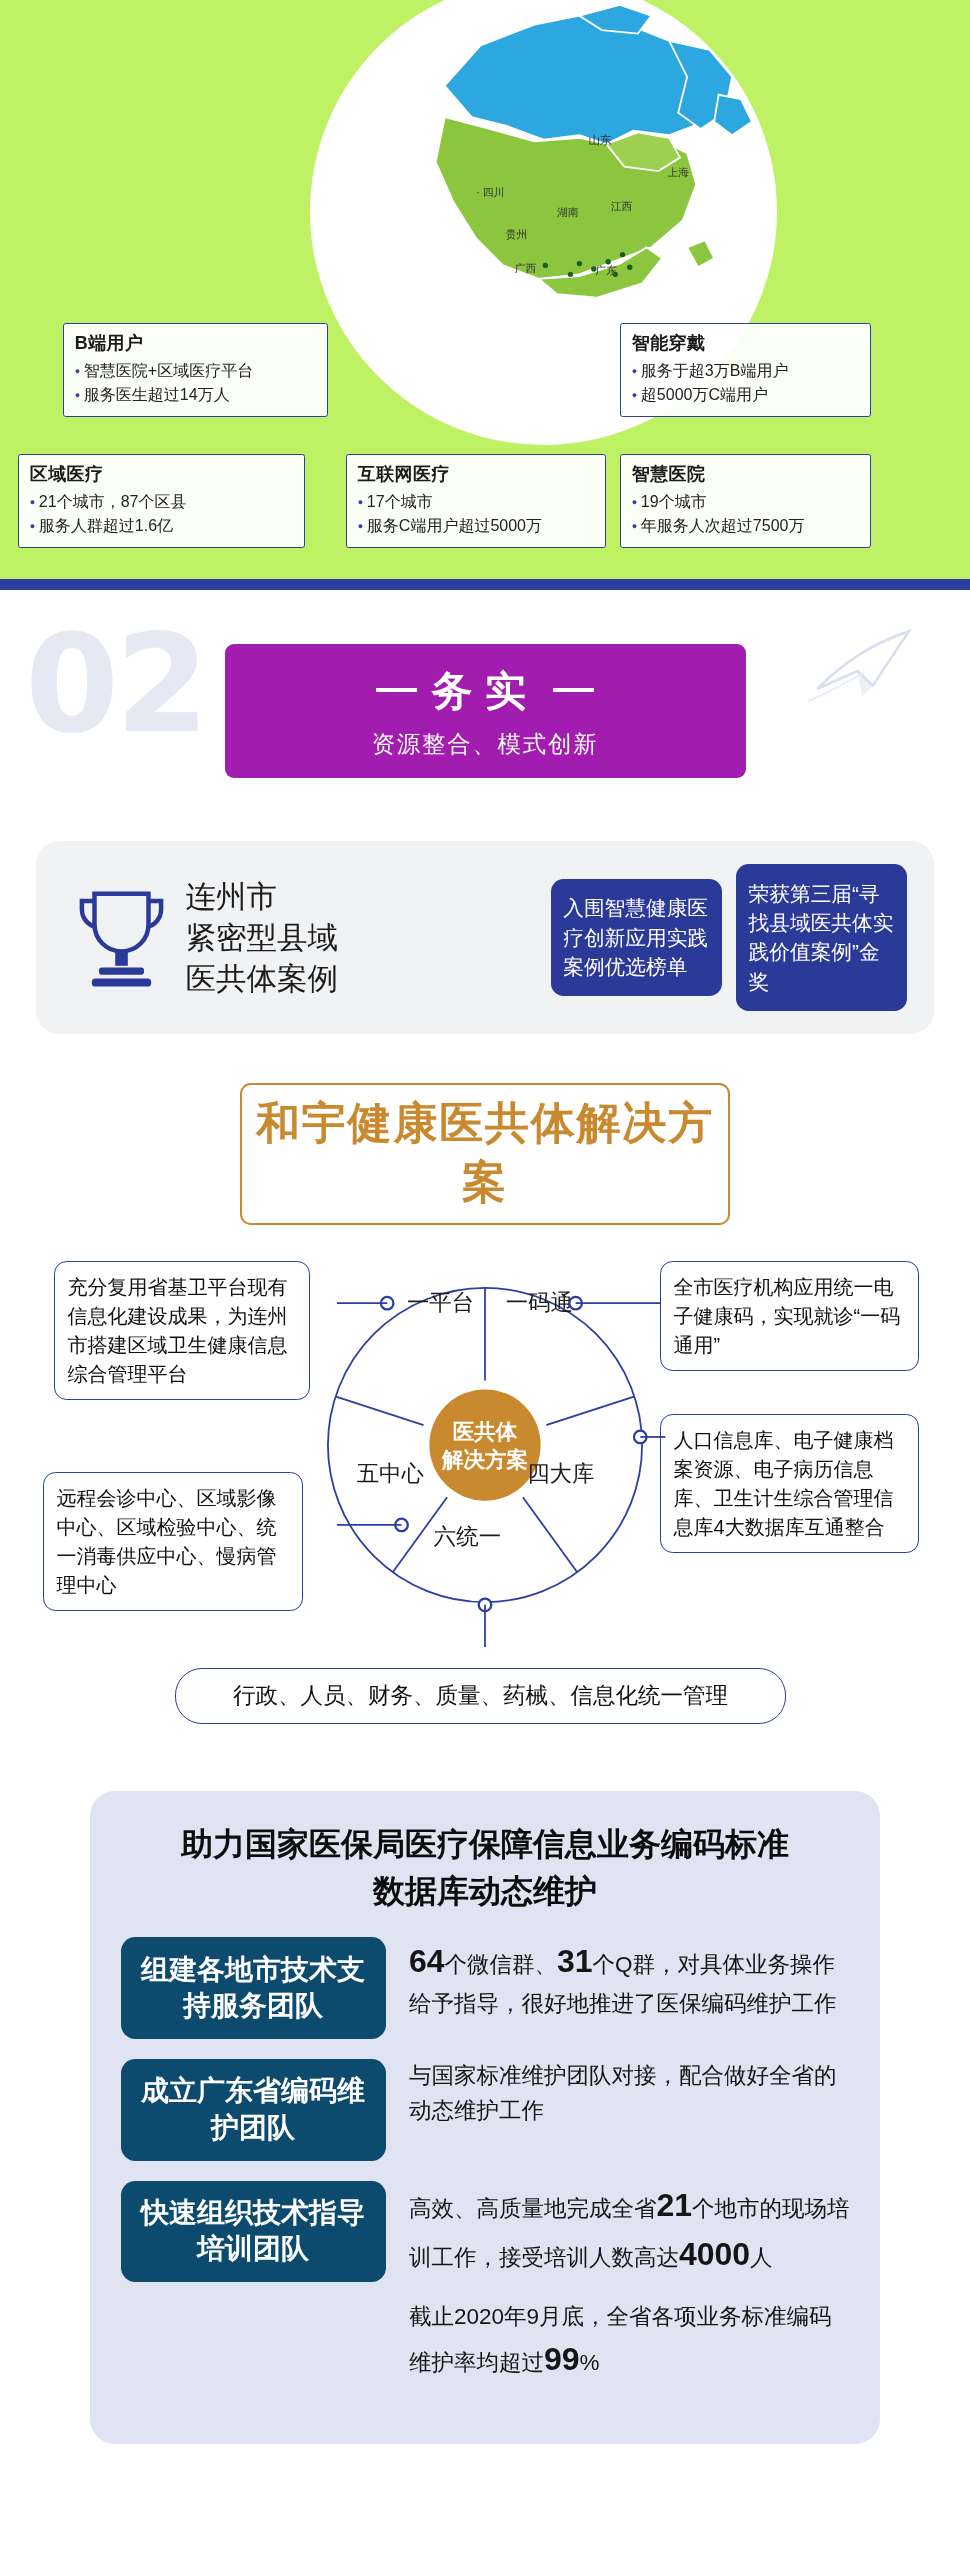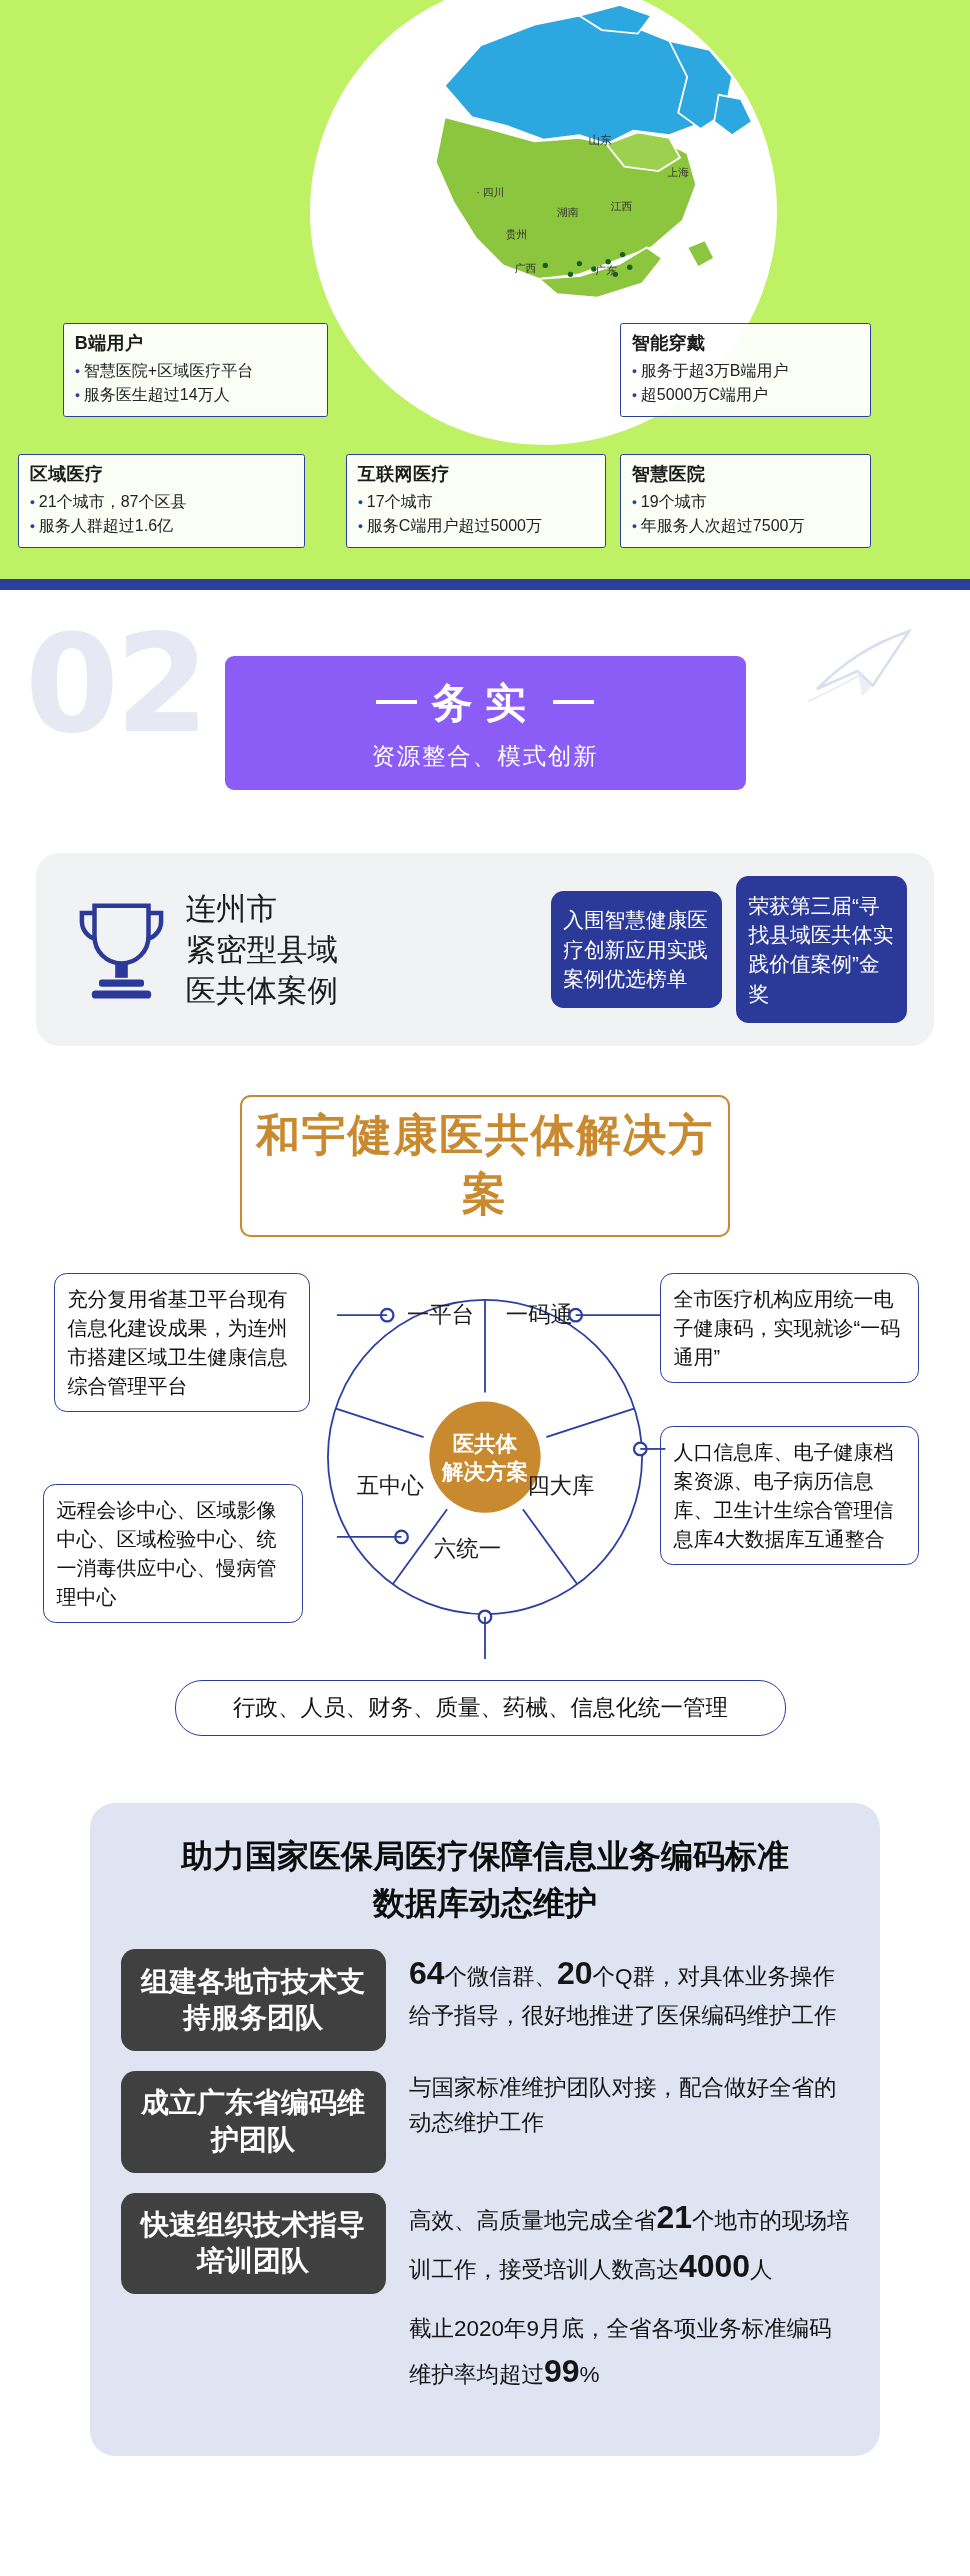--- a/index.html
+++ b/index.html
@@ -76,23 +76,23 @@
     color: #e6e8f3;
     letter-spacing: -3.6px;
     line-height: 1;
     font-family: "DejaVu Sans", sans-serif;
   }
   .paper-plane {
     position: absolute; right: 54px; top: 36px; opacity: .35;
   }
   .title-plate {
     position: relative;
-    margin: 12px auto;
+    margin: 0 auto;
     width: 521px;
-    background: #8b5cf6;
+    background: #a21caf;
     border-radius: 9px;
     padding: 20px 0 18px 0;
     text-align: center;
     color: #ffffff;
     z-index: 3;
   }
   .title-plate .t-main {
     font-size: 41px; font-weight: bold; letter-spacing: 12.6px;
   }
   .title-plate .t-sub {
@@ -182,21 +182,21 @@
     text-align: center;
     font-size: 32px;
     font-weight: bold;
     color: #0d0d0d;
     line-height: 1.45;
     margin-bottom: 23.4px;
   }
   .bc-row { display: flex; align-items: flex-start; margin-bottom: 20px; }
   .bc-tag {
     flex: 0 0 265px;
-    background: #404040;
+    background: #0c4a6e;
     color: #fff;
     border-radius: 14.4px;
     padding: 14.4px 9px;
     font-size: 28px;
     font-weight: bold;
     text-align: center;
     line-height: 1.3;
   }
   .bc-text {
     flex: 1;
@@ -370,21 +370,21 @@
 
   <div class="bottom-card">
     <div class="bc-title">
       <div>助力国家医保局医疗保障信息业务编码标准</div>
       <div>数据库动态维护</div>
     </div>
 
     <div class="bc-row">
       <div class="bc-tag">组建各地市技术支持服务团队</div>
       <div class="bc-text">
-          <p><span class="big">64</span><span>个微信群、</span><span class="big">20</span><span>个Q群，对具体业务操作给予指导，很好地推进了医保编码维护工作</span></p>
+          <p><span class="big">64</span><span>个微信群、</span><span class="big">31</span><span>个Q群，对具体业务操作给予指导，很好地推进了医保编码维护工作</span></p>
         </div>
     </div>
 
     <div class="bc-row">
       <div class="bc-tag">成立广东省编码维护团队</div>
       <div class="bc-text">
           <p><span>与国家标准维护团队对接，配合做好全省的动态维护工作</span></p>
         </div>
     </div>
 

